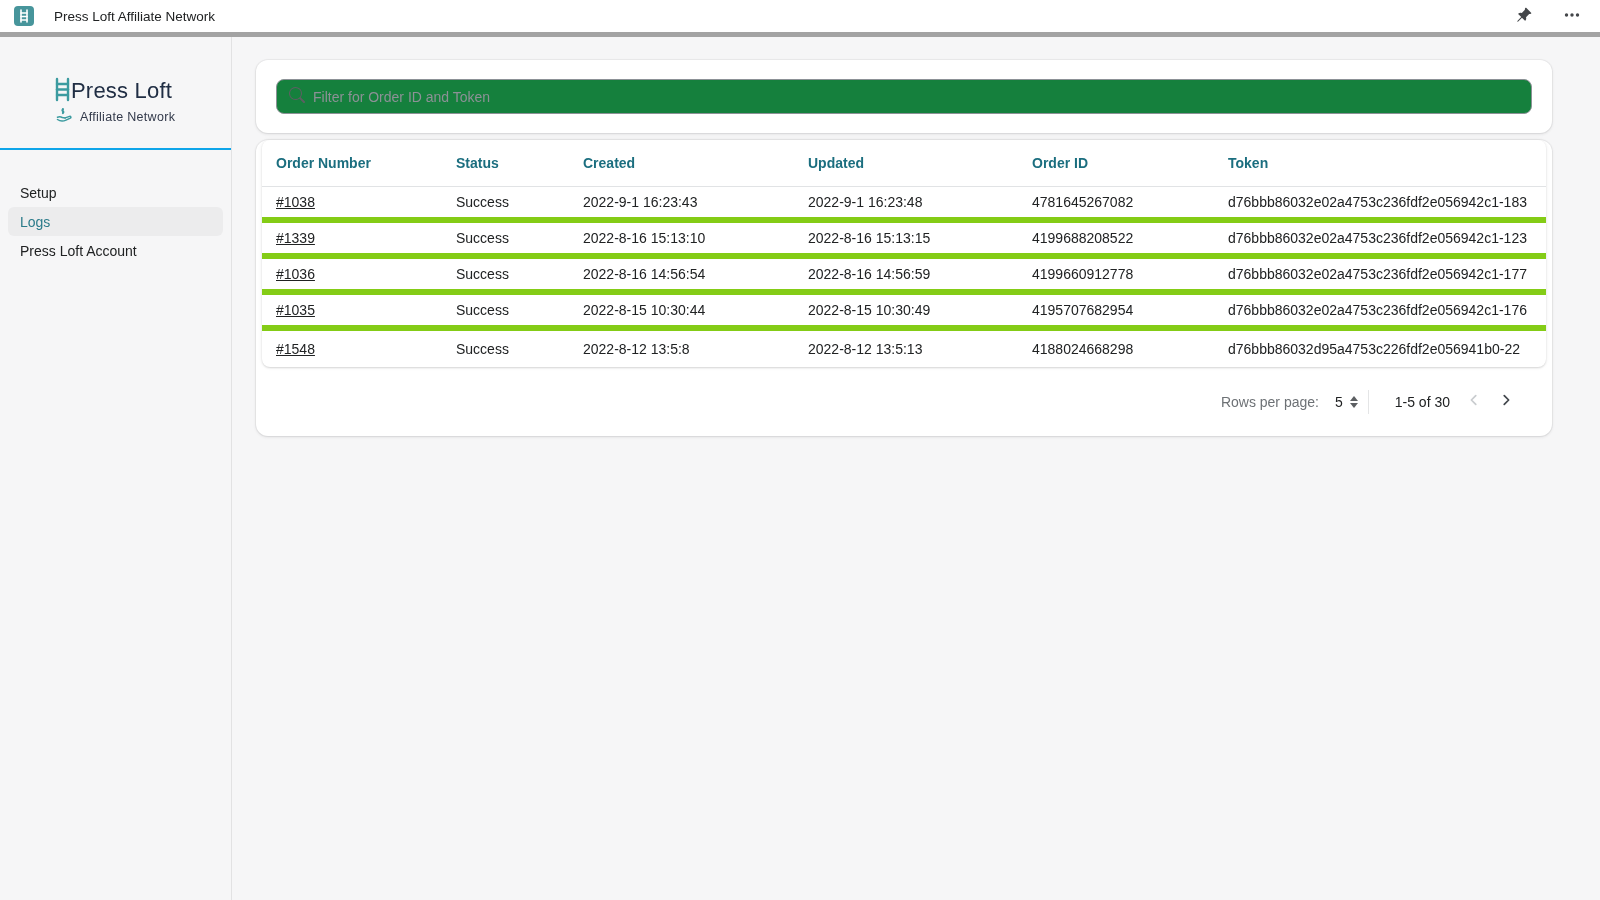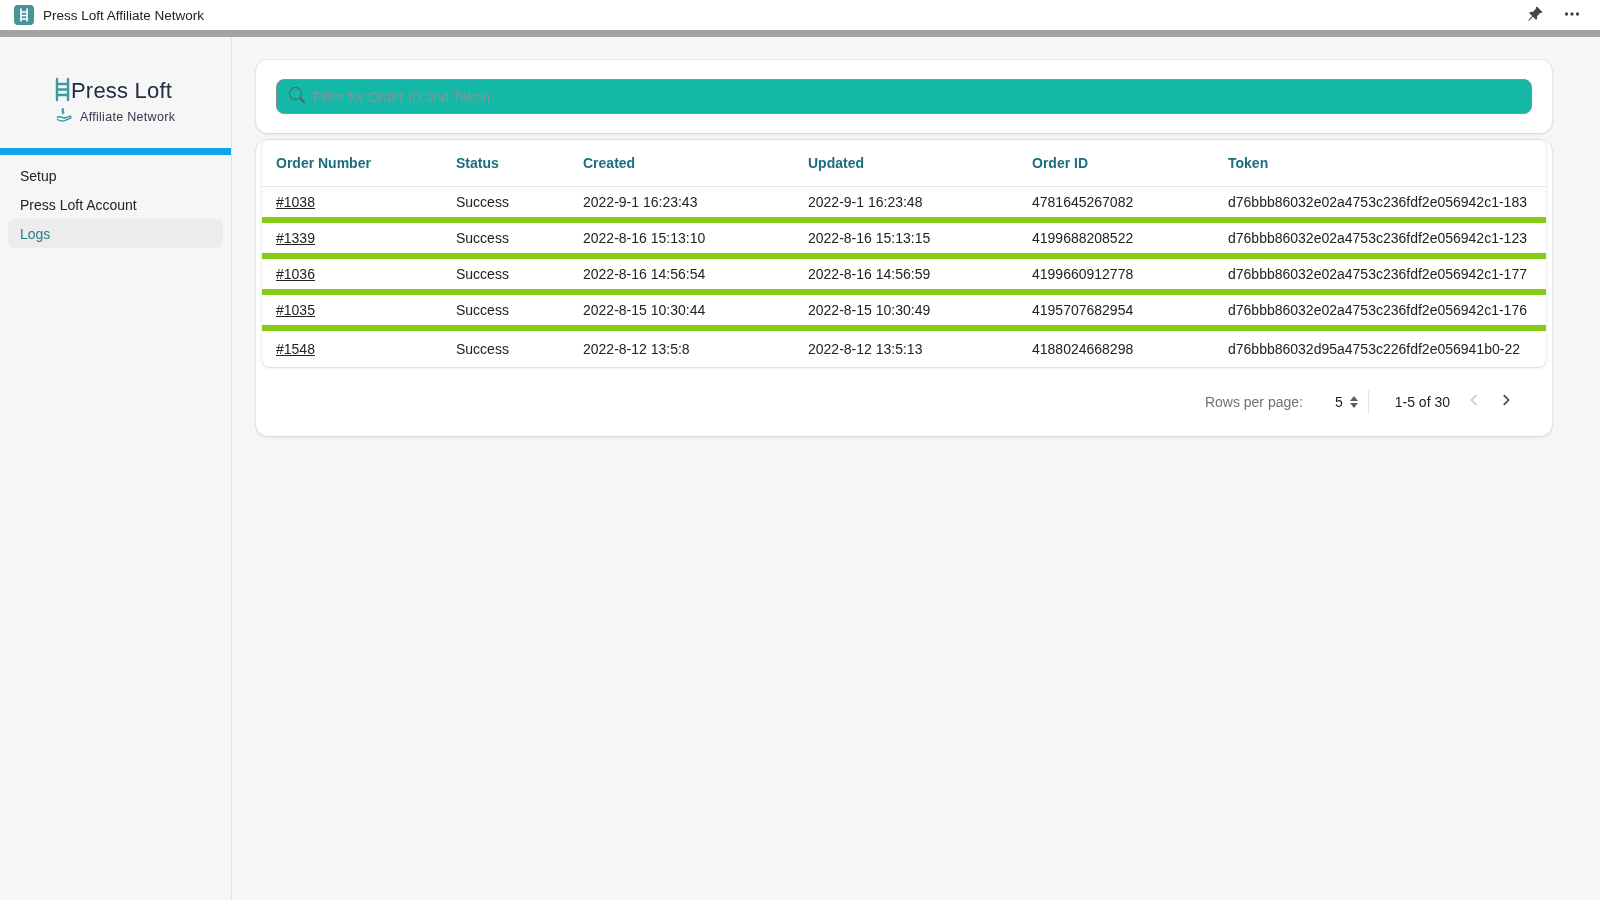--- a/index.html
+++ b/index.html
@@ -4,22 +4,22 @@
 <style>
   * { margin:0; padding:0; box-sizing:border-box; }
   html,body { width:1600px; height:900px; }
   body {
     font-family:"Liberation Sans","DejaVu Sans",sans-serif;
     background:#f6f6f7; color:#202223; font-size:14px;
     overflow:hidden;
   }
   
   .topbar {
-    height:37px; background:#ffffff; border-bottom:7px solid #a3a3a3;
-    display:flex; align-items:center; padding:0 14px; gap:9px;
+    height:37px; background:#ffffff; border-bottom:5px solid #a3a3a3;
+    display:flex; align-items:center; padding:0 14px; gap:20px;
   }
   .app-tile {
     width:20px; height:20px; border-radius:4px; background:#47959b;
     display:flex; align-items:center; justify-content:center; flex:0 0 auto;
   }
   .topbar-title { font-size:13.5px; color:#202223; }
   .topbar-spacer { flex:1; }
   .icon-btn {
     width:28px; height:28px; display:flex; align-items:center; justify-content:center;
     background:none; border:none; cursor:pointer; color:#44474a;
@@ -28,35 +28,35 @@
   .layout { display:flex; height:863px; }
   .sidebar {
     width:232px; flex:0 0 232px; border-right:1px solid #e2e2e3;
     padding-top:40px;
   }
   .logo-block { padding-left:54px; margin-bottom:22px; }
   .logo-row { display:flex; align-items:center; gap:0; }
   .logo-name { font-size:22px; font-weight:500; color:#202e44; letter-spacing:.2px; }
   .logo-sub-row { display:flex; align-items:center; gap:8px; margin-top:3px; padding-left:2px; }
   .logo-subtitle { font-size:12.5px; color:#32394a; letter-spacing:.3px; }
-  .nav { border-top:7px solid #0ea5e9; padding-top:6px; }
+  .nav { border-top:2px solid #0ea5e9; padding-top:28px; }
   .nav-item {
     display:flex; align-items:center; height:29px; margin:0 8px; padding:0 12px;
     border-radius:6px; font-size:14px; color:#202223; cursor:pointer;
   }
   .nav-item.active { background:#ececed; color:#2a7b8a; }
   
   .main { flex:1; padding:23px 48px 0 24px; }
   .card {
     background:#ffffff; border-radius:12px;
     box-shadow:0 0 0 1px rgba(63,63,68,.05), 0 1px 3px rgba(63,63,68,.15);
   }
   .search-card { padding:19px 20px; margin-bottom:7px; }
   .search-box {
-    height:35px; border:1px solid #8c9196; border-radius:8px; background:#14b8a6;
+    height:35px; border:1px solid #8c9196; border-radius:8px; background:#15803d;
     display:flex; align-items:center; padding:0 12px; gap:8px;
   }
   .search-box svg { flex:0 0 auto; color:#5c5f62; }
   .search-box input {
     border:none; outline:none; flex:1; font-size:14px;
     font-family:"Liberation Sans","DejaVu Sans",sans-serif; color:#202223; background:transparent;
   }
   .search-box input::placeholder { color:#8c9196; }
   
   .table-card { padding-bottom:0; }
@@ -75,21 +75,21 @@
   .t-head .t-cell { font-weight:700; color:#1b6e7f; font-size:14px; }
   .t-body .t-row { height:36px; border-bottom:6px solid #84cc16; font-size:14px; }
   .t-body .t-row:last-child { border-bottom:none; }
   .t-cell { padding-right:10px; white-space:nowrap; overflow:hidden; }
   .order-link { color:#202223; text-decoration:underline; cursor:pointer; }
   
   .pagination {
     height:69px; display:flex; align-items:center; justify-content:flex-end;
     padding-right:30px; font-size:14px;
   }
-  .rpp-label { color:#6d7175; margin-right:28px; }
+  .rpp-label { color:#6d7175; margin-right:12px; }
   .rpp-select {
     display:flex; align-items:center; gap:7px; padding:4px 10px 4px 4px;
     border-right:1px solid #e4e5e6; cursor:pointer; color:#202223;
   }
   .stepper { display:flex; flex-direction:column; gap:2px; }
   .stepper i { display:block; width:0; height:0; border-left:4px solid transparent; border-right:4px solid transparent; }
   .stepper .up { border-bottom:5px solid #5c5f62; }
   .stepper .down { border-top:5px solid #5c5f62; }
   .range-label { margin:0 8px 0 26px; color:#202223; }
   .pg-btn {
@@ -157,25 +157,25 @@
             <path d="M1.5 9.2c1.6-.6 3.3-.5 4.8.3l2.9.4"></path>
           </svg>
         </span>
         <span class="logo-subtitle">Affiliate Network</span>
       </div>
     </div>
     <div class="nav">
       <div class="nav-item">
         <span>Setup</span>
       </div>
+      <div class="nav-item active">
+        <span>Logs</span>
+      </div>
       <div class="nav-item">
         <span>Press Loft Account</span>
-      </div>
-      <div class="nav-item active">
-        <span>Logs</span>
       </div>
     </div>
   </nav>
 
   <main class="main">
 
     <section class="card search-card">
       <div class="search-box">
         <span>
           <svg width="16" height="16" viewBox="0 0 16 16" fill="currentColor">

